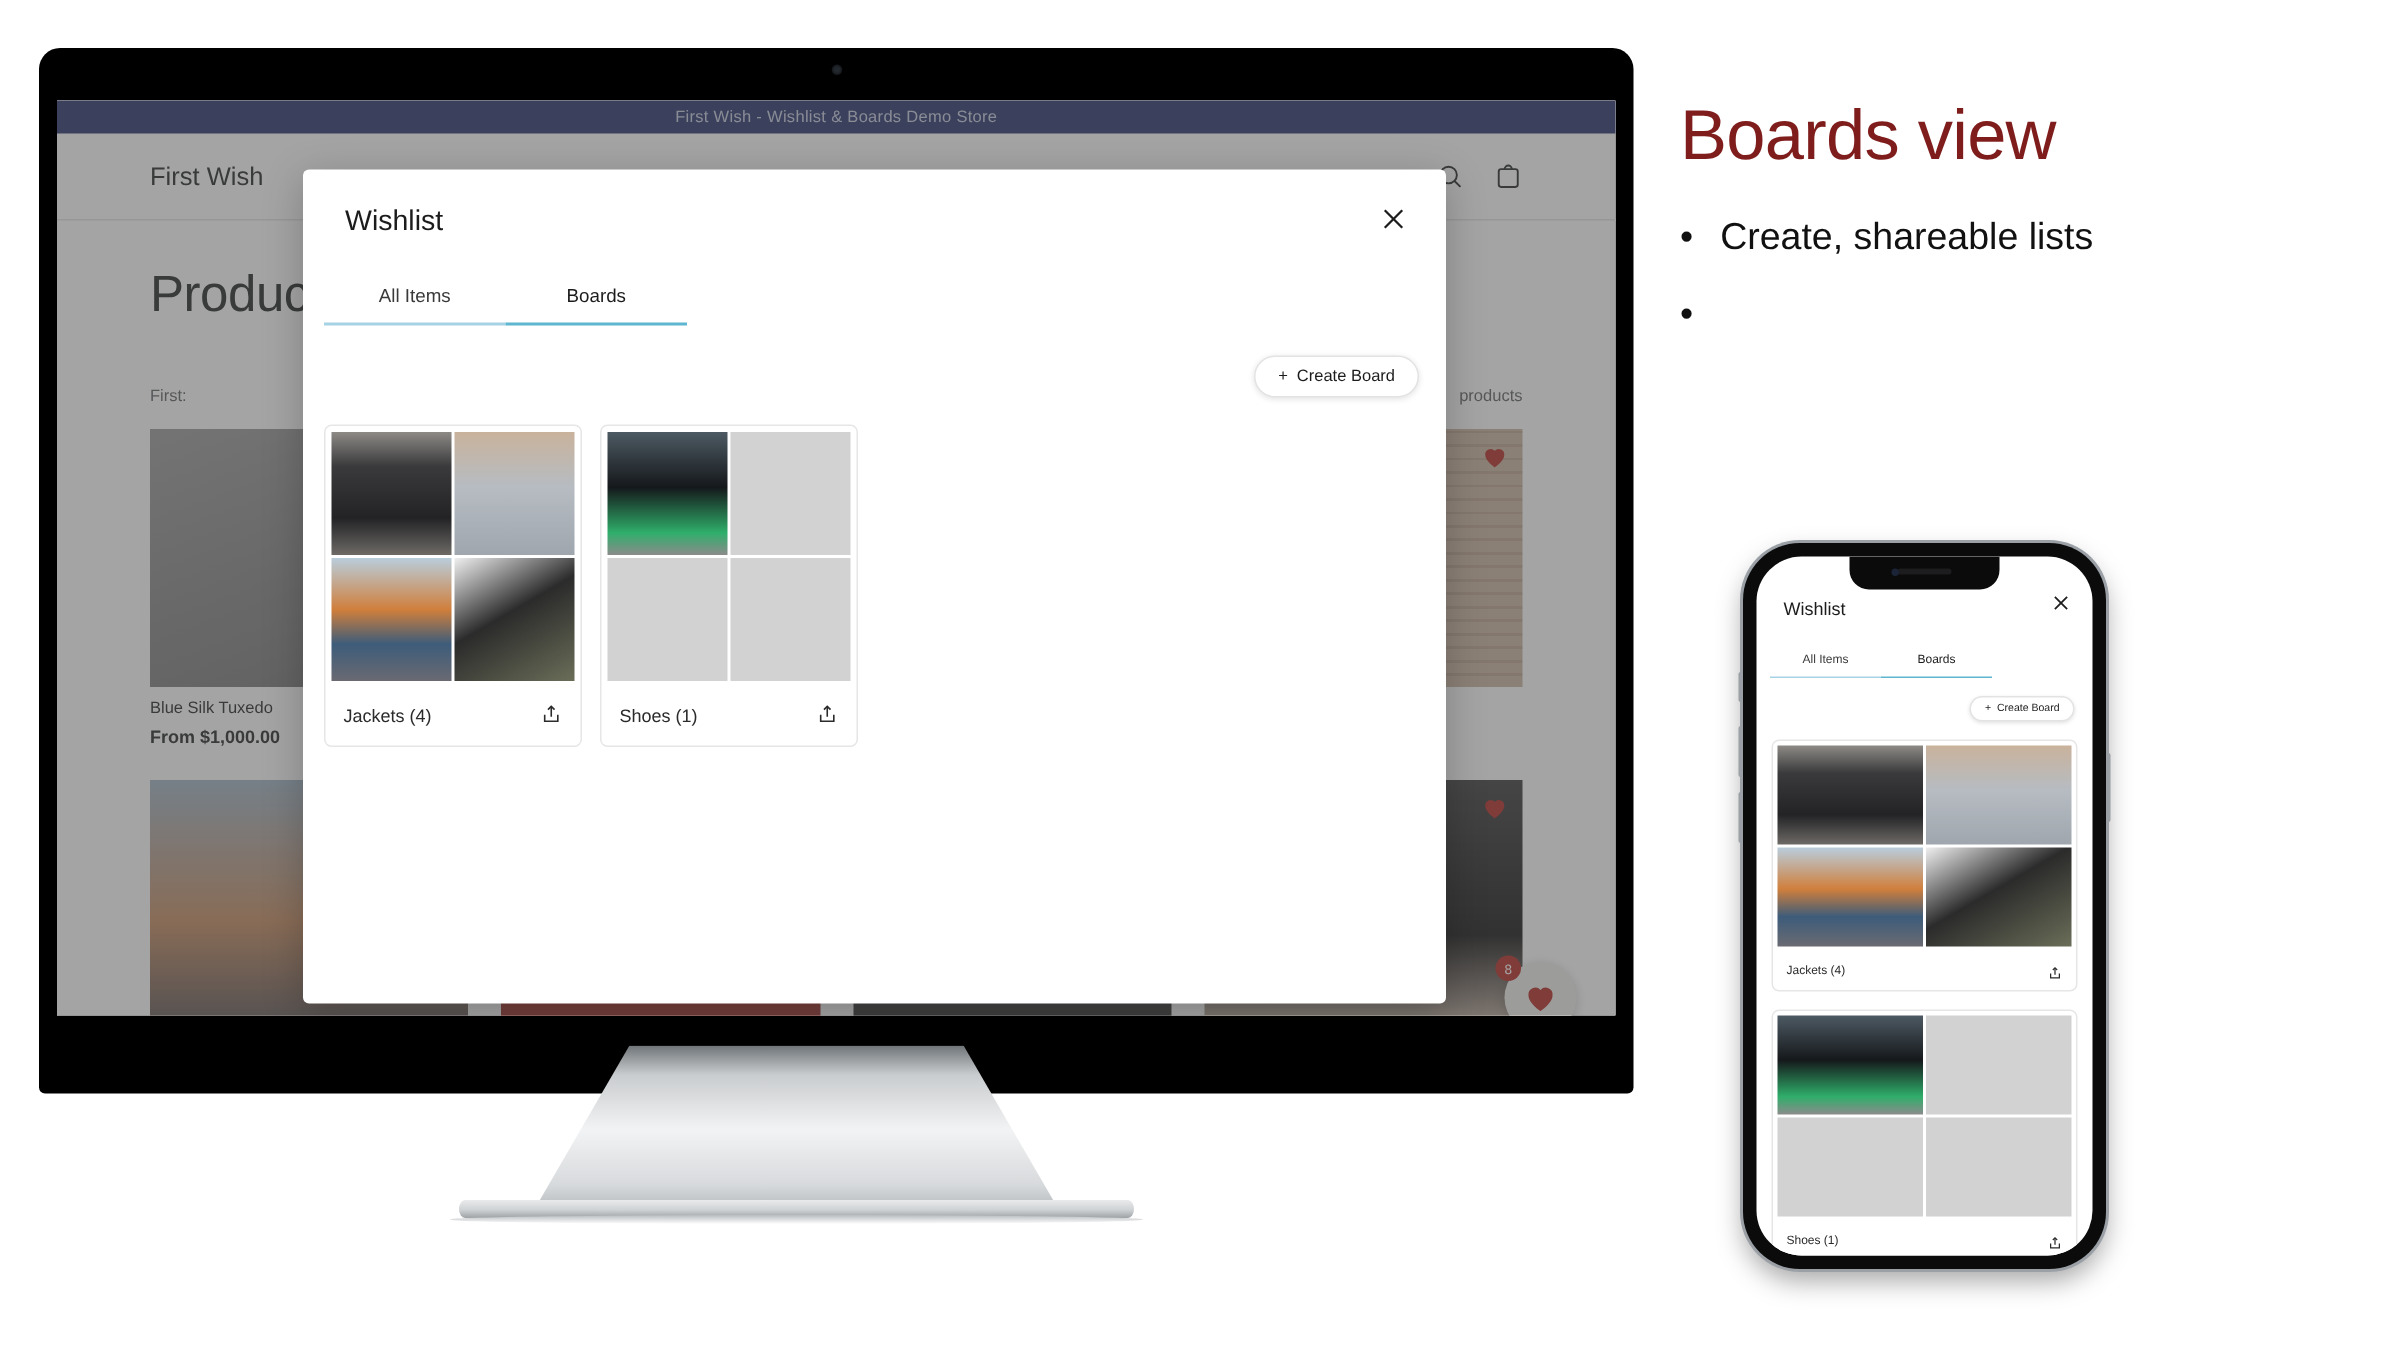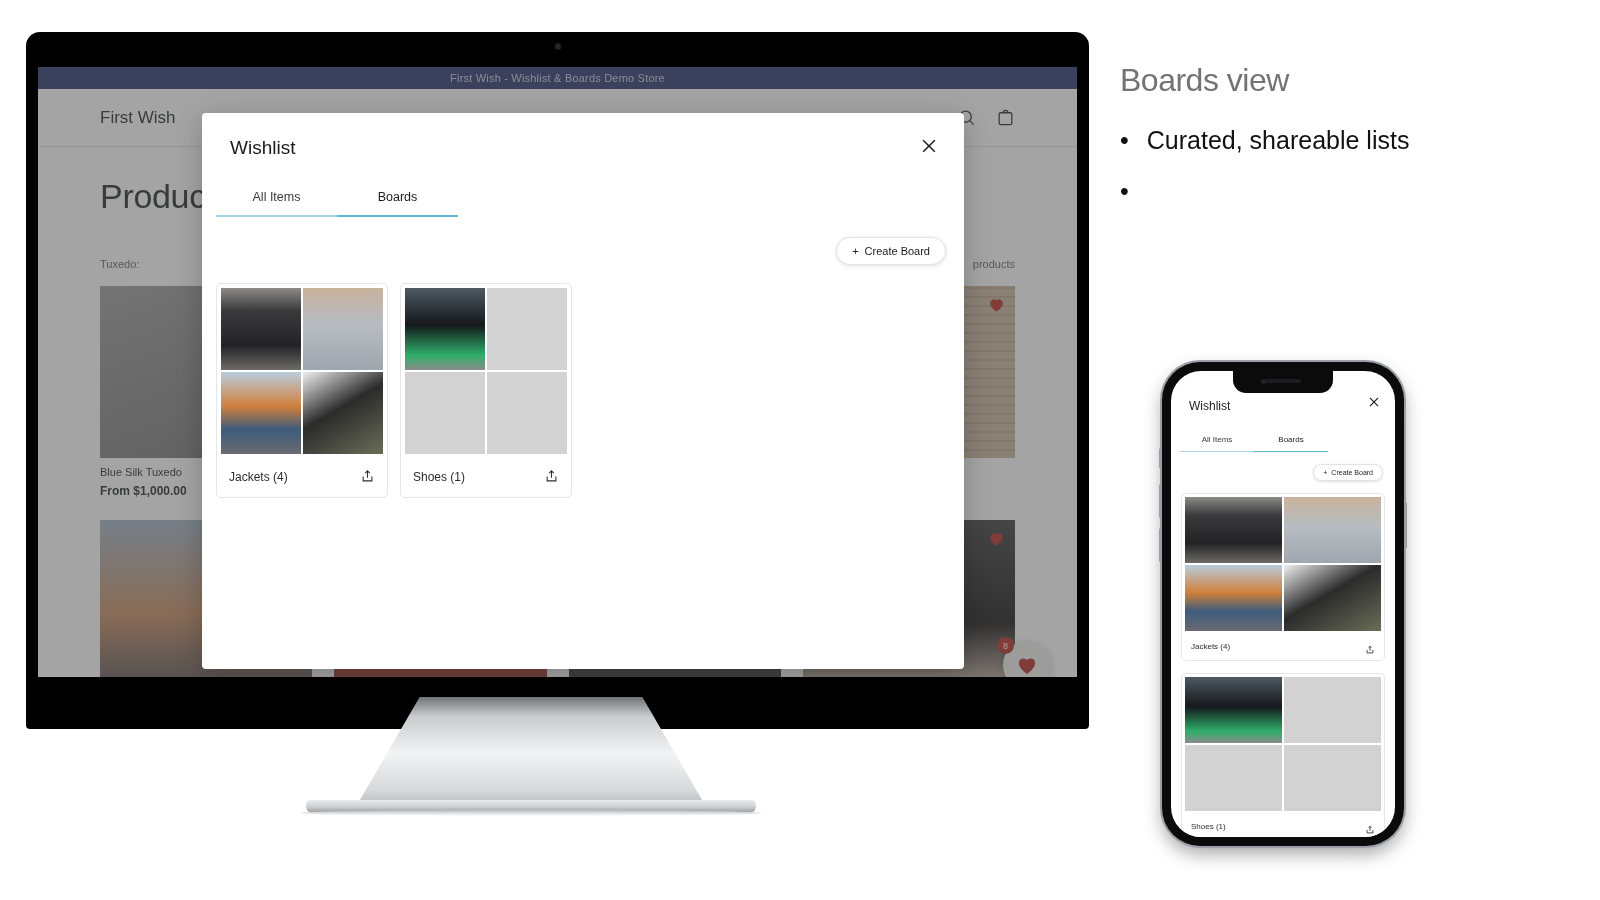--- a/index.html
+++ b/index.html
@@ -140,21 +140,21 @@
   .t-empty   { background:#d2d2d2; }
   .board-foot {
     display:flex; align-items:center; justify-content:space-between;
     padding:11px 12px 13px 12px;
   }
   .board-name { font-size:12px; color:#2b2b2b; }
   .share-ic { width:15px; height:15px; color:#2b2b2b; }
 
   
   .copy { position:absolute; left:1120px; top:62px; width:470px; }
-  .copy-h { font-size:32px; color:#737373; letter-spacing:-.5px; font-weight:400; }
+  .copy-h { font-size:47px; color:#7f1d1d; letter-spacing:-.5px; font-weight:400; }
   .copy-ul { margin-top:26px; list-style:none; }
   .copy-li {
     display:flex; gap:18px; font-size:25px; color:#111;
     margin-bottom:20px; line-height:1.25;
   }
   .bullet { color:#111; }
 
   
   .phone { position:absolute; left:1162px; top:362px; width:242px; height:484px; }
   .phone-shell {
@@ -234,21 +234,21 @@
                 <rect x="4" y="6" width="16" height="15" rx="2"></rect>
                   <path d="M9 6a3 3 0 0 1 6 0"></path>
               </svg>
             </span>
           </div>
         </div>
 
         <div class="store-body">
           <div class="store-title">Products</div>
           <div class="filter-row">
-            <span>Tuxedo:</span>
+            <span>First:</span>
             <span>products</span>
           </div>
 
           <div class="grid">
             <div class="card">
               <div class="card-img grey2"></div>
               <div class="card-title">Blue Silk Tuxedo</div>
               <div class="card-price">From $1,000.00</div>
             </div>
             <div class="card">
@@ -366,21 +366,21 @@
 
   <div class="monitor-neck"></div>
   <div class="monitor-base"></div>
   <div class="monitor-base-shadow"></div>
 
   <div class="copy">
     <div class="copy-h">Boards view</div>
     <ul class="copy-ul">
       <li class="copy-li">
         <span class="bullet">•</span>
-        <span>Curated, shareable lists</span>
+        <span>Create, shareable lists</span>
       </li>
       <li class="copy-li">
         <span class="bullet">•</span>
       </li>
     </ul>
   </div>
 
   <div class="phone">
     <div class="phone-shell"></div>
     <div class="side-btn" style="left:-3px; top:86px; width:3px; height:20px;"></div>

